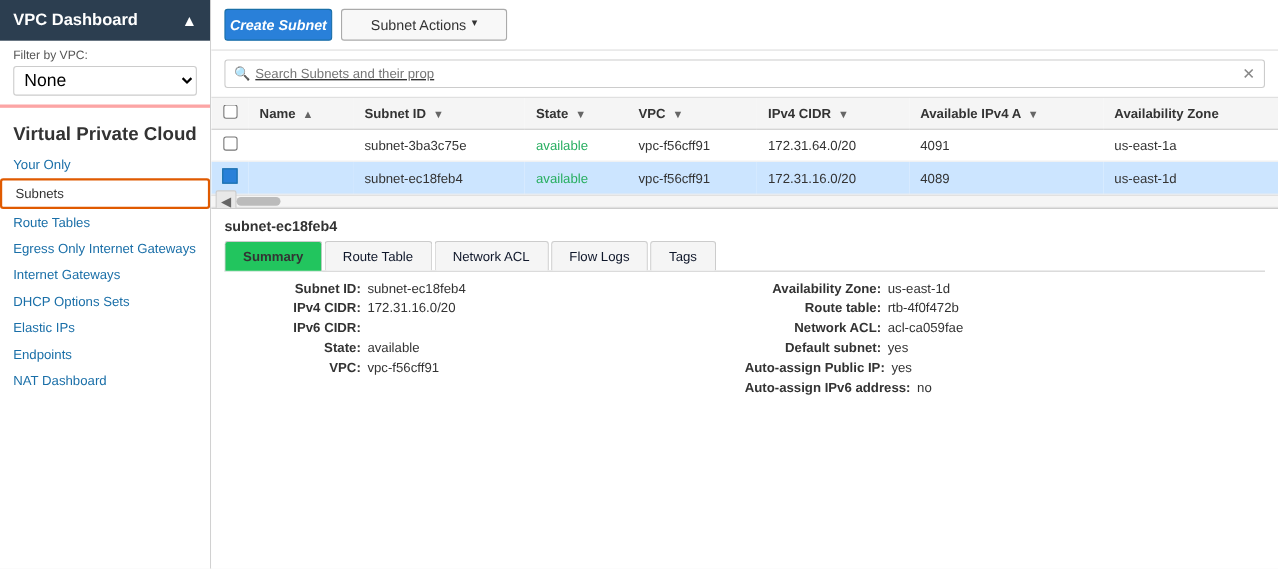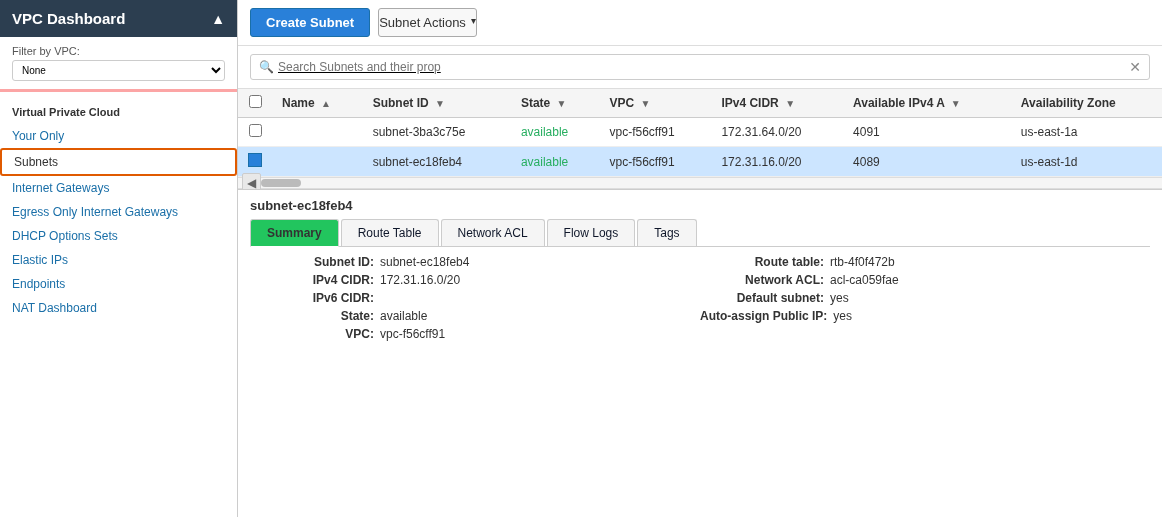--- a/index.html
+++ b/index.html
@@ -1,34 +1,34 @@
 <!DOCTYPE html>
 <html><head>
   <meta charset="utf-8">
   <style>
     * { box-sizing: border-box; margin: 0; padding: 0; }
     body { font-family: Arial, sans-serif; font-size: 12px; background: #f2f2f2; color: #333; display: flex; width: 1162px; height: 517px; overflow: hidden; }
 
     
-    .sidebar { width: 238px; background: #fff; border-right: 1px solid #ccc; display: flex; flex-direction: column; overflow: hidden; height: 517px; }
+    .sidebar { width: 192px; background: #fff; border-right: 1px solid #ccc; display: flex; flex-direction: column; overflow: hidden; height: 517px; }
     .sidebar-header { background: #2c3e50; color: #fff; padding: 10px 12px; font-size: 15px; font-weight: bold; display: flex; align-items: center; justify-content: space-between; }
     .sidebar-scroll-btn { background: none; border: none; color: #fff; cursor: pointer; font-size: 14px; }
     .sidebar-filter { padding: 8px 12px; border-bottom: 3px solid #fca5a5; }
     .sidebar-filter label { display: block; font-size: 11px; margin-bottom: 3px; color: #555; }
-    .sidebar-filter select { width: 100%; padding: 3px 5px; border: 1px solid #ccc; border-radius: 3px; font-size: 10px; background: #fff; }
+    .sidebar-filter select { width: 100%; padding: 3px 5px; border: 1px solid #ccc; border-radius: 3px; font-size: 16px; background: #fff; }
     .sidebar-nav { flex: 1; overflow-y: auto; padding: 8px 0; }
-    .sidebar-section-header { padding: 6px 12px; font-size: 11px; font-weight: bold; color: #333; }
+    .sidebar-section-header { padding: 6px 12px; font-size: 17px; font-weight: bold; color: #333; }
     .sidebar-item { padding: 5px 12px; cursor: pointer; font-size: 12px; color: #1a6fa8; }
     .sidebar-item.active { border: 2px solid #e05a00; border-radius: 3px; color: #333; font-weight: normal; }
 
     
     .main { flex: 1; display: flex; flex-direction: column; overflow: hidden; background: #fff; }
     .toolbar { padding: 8px 12px; display: flex; align-items: center; gap: 8px; border-bottom: 1px solid #ddd; background: #fff; }
-    .btn-primary { background: #2980d9; color: #fff; border: 1px solid #1a6fa8; padding: 6px 15px; border-radius: 3px; cursor: pointer; font-size: 13px; font-weight: bold; }
-    .btn-secondary { background: #f8f8f8; color: #333; border: 1px solid #aaa; padding: 6px 0; border-radius: 3px; cursor: pointer; font-size: 13px; display: flex; align-items: flex-start; gap: 5px; }
+    .btn-primary { background: #2980d9; color: #fff; border: 1px solid #1a6fa8; padding: 6px 4px; border-radius: 3px; cursor: pointer; font-size: 13px; font-weight: bold; font-style: italic; }
+    .btn-secondary { background: #f8f8f8; color: #333; border: 1px solid #aaa; padding: 6px 26px; border-radius: 3px; cursor: pointer; font-size: 13px; display: flex; align-items: flex-start; gap: 5px; }
     .chevron { font-size: 10px; }
 
     .search-bar { margin: 8px 12px; display: flex; align-items: center; border: 1px solid #ccc; border-radius: 3px; background: #fff; padding: 4px 8px; }
     .search-bar input { border: none; outline: none; flex: 1; font-size: 12px; background: transparent; text-decoration: underline; }
     .search-icon { color: #888; margin-right: 4px; }
     .search-clear { color: #888; cursor: pointer; font-size: 14px; }
 
     
     .table-container { overflow-x: auto; border-top: 1px solid #ddd; }
     table { width: 100%; border-collapse: collapse; font-size: 12px; }
@@ -71,22 +71,23 @@
   <div class="sidebar-filter">
     <label>Filter by VPC:</label>
     <select>
       <option>None</option>
     </select>
   </div>
   <div class="sidebar-nav">
     <div class="sidebar-section-header">Virtual Private Cloud</div>
     <div class="sidebar-item">Your Only</div>
     <div class="sidebar-item active">Subnets</div>
+    <div class="sidebar-item">Route Tables</div>
+    <div class="sidebar-item">Egress Only Internet Gateways</div>
     <div class="sidebar-item">Internet Gateways</div>
-    <div class="sidebar-item">Egress Only Internet Gateways</div>
     <div class="sidebar-item">DHCP Options Sets</div>
     <div class="sidebar-item">Elastic IPs</div>
     <div class="sidebar-item">Endpoints</div>
     <div class="sidebar-item">NAT Dashboard</div>
   </div>
 </div>
 
 <div class="main">
 
   <div class="toolbar">
@@ -174,32 +175,40 @@
           <span class="detail-label">State:</span>
           <span class="detail-value">available</span>
         </div>
         <div class="detail-row">
           <span class="detail-label">VPC:</span>
           <a class="link-blue detail-value">vpc-f56cff91</a>
         </div>
       </div>
       <div class="detail-col">
         <div class="detail-row">
+          <span class="detail-label">Availability Zone:</span>
+          <span class="detail-value">us-east-1d</span>
+        </div>
+        <div class="detail-row">
           <span class="detail-label">Route table:</span>
           <a class="link-blue detail-value">rtb-4f0f472b</a>
         </div>
         <div class="detail-row">
           <span class="detail-label">Network ACL:</span>
           <a class="link-blue detail-value">acl-ca059fae</a>
         </div>
         <div class="detail-row">
           <span class="detail-label">Default subnet:</span>
           <span class="detail-value">yes</span>
         </div>
         <div class="detail-row">
           <span class="detail-label">Auto-assign Public IP:</span>
           <span class="detail-value">yes</span>
         </div>
+        <div class="detail-row">
+          <span class="detail-label">Auto-assign IPv6 address:</span>
+          <span class="detail-value">no</span>
+        </div>
       </div>
     </div>
   </div>
 
 </div>
 
 </body></html>

